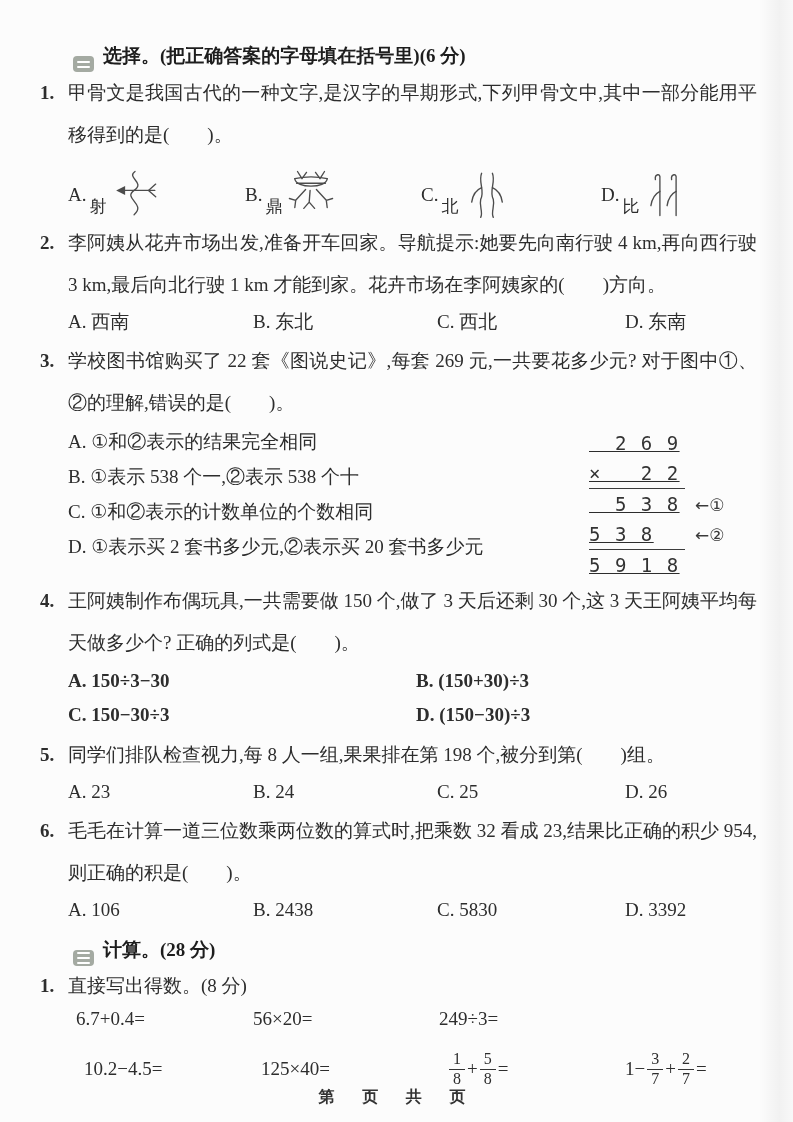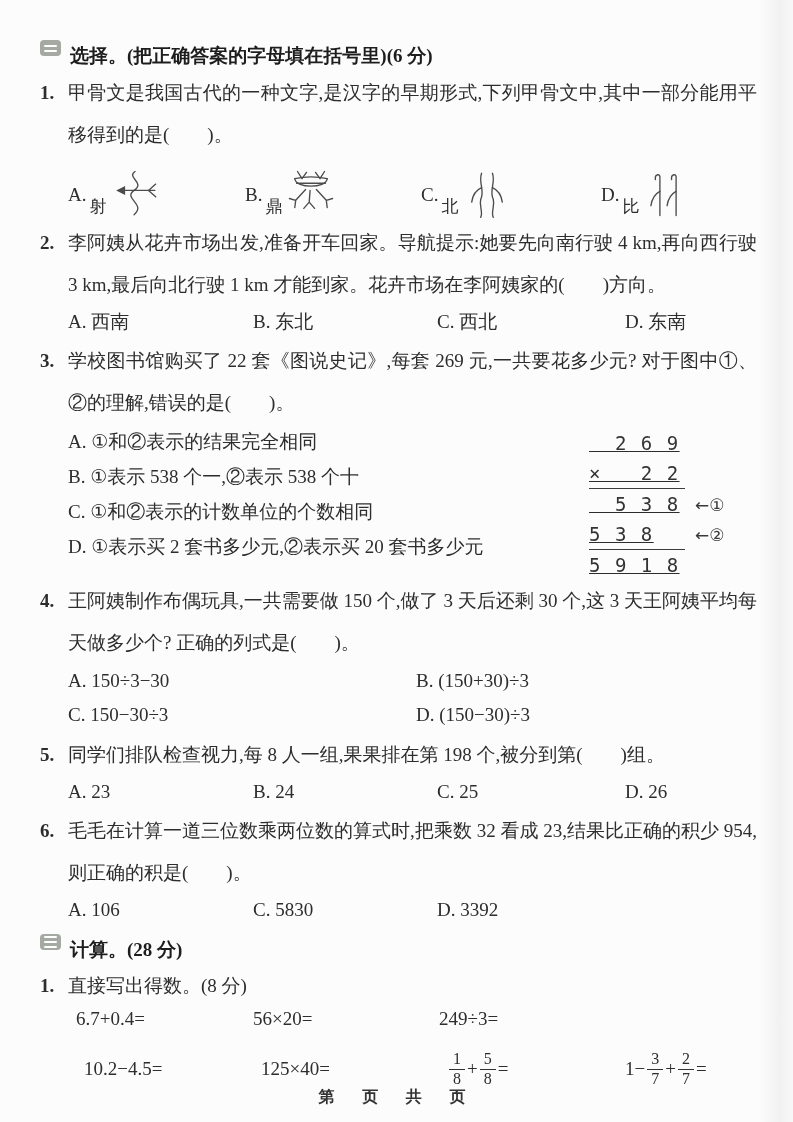--- a/index.html
+++ b/index.html
@@ -13,33 +13,33 @@
     font-family:"Liberation Serif","DejaVu Serif",serif;
     color:#2d2d2d;
     font-size:19px;
   }
   .paper-edge{
     position:absolute;top:0;right:0;bottom:0;width:34px;
     background:linear-gradient(to right, rgba(0,0,0,0) 0%, rgba(0,0,0,0.045) 60%, rgba(0,0,0,0.015) 100%);
     pointer-events:none;
   }
   
-  .sec-header{display:flex;align-items:flex-start;line-height:32px;font-weight:bold;color:#1d1d1d;}
+  .sec-header{display:flex;align-items:flex-end;line-height:32px;font-weight:bold;color:#1d1d1d;margin-left:33px;}
   .sec-icon{
     width:21px;height:16px;border-radius:4px;background:#a4aaa2;
     display:inline-flex;flex-direction:column;justify-content:center;gap:3px;
     margin-right:9px;flex:0 0 auto;
   }
   .sec-icon .ln{height:2px;background:#fff;margin:0 4px;border-radius:1px;}
   
   .q{display:flex;}
   .qnum{width:28px;flex:0 0 auto;font-weight:bold;line-height:42px;}
   .qtext{flex:1;line-height:42px;text-align:justify;}
   .opts4{display:grid;grid-template-columns:177px 176px 180px auto;margin-left:28px;line-height:32px;gap:8px;}
-  .opts2{display:grid;grid-template-columns:348px auto;margin-left:28px;line-height:34px;}
+  .opts2{display:grid;grid-template-columns:348px auto;margin-left:28px;line-height:34px;font-weight:bold;}
   
   .glyph-row{display:grid;grid-template-columns:177px 176px 180px auto;margin-left:28px;height:64px;margin-top:2px;}
   .glyph-cell{display:flex;align-items:flex-end;}
   .glyph-label{align-self:center;margin-top:10px;}
   .glyph-cap{font-size:17px;margin:0 2px 4px 3px;}
   .glyph-svg{width:54px;height:56px;}
   .glyph-svg path{stroke:#4c4c4c;stroke-width:1.5;fill:none;stroke-linecap:round;stroke-linejoin:round;}
   .glyph-svg path.fill{fill:#4c4c4c;stroke:none;}
   
   .q3-body{display:flex;margin-left:28px;}
@@ -181,20 +181,21 @@
   <span>C. 25</span>
   <span>D. 26</span>
 </div>
 
 <div class="q">
   <span class="qnum">6.</span>
   <span class="qtext">毛毛在计算一道三位数乘两位数的算式时,把乘数 32 看成 23,结果比正确的积少 954,则正确的积是(　　)。</span>
 </div>
 <div class="opts4 mb2">
   <span>A. 106</span>
+  <span>B. 2438</span>
   <span>C. 5830</span>
   <span>D. 3392</span>
 </div>
 
 <div class="sec-header" style="margin-top:8px;">
   <span class="sec-icon">
       <span class="ln"></span>
       <span class="ln"></span>
       <span class="ln"></span>
     </span>

